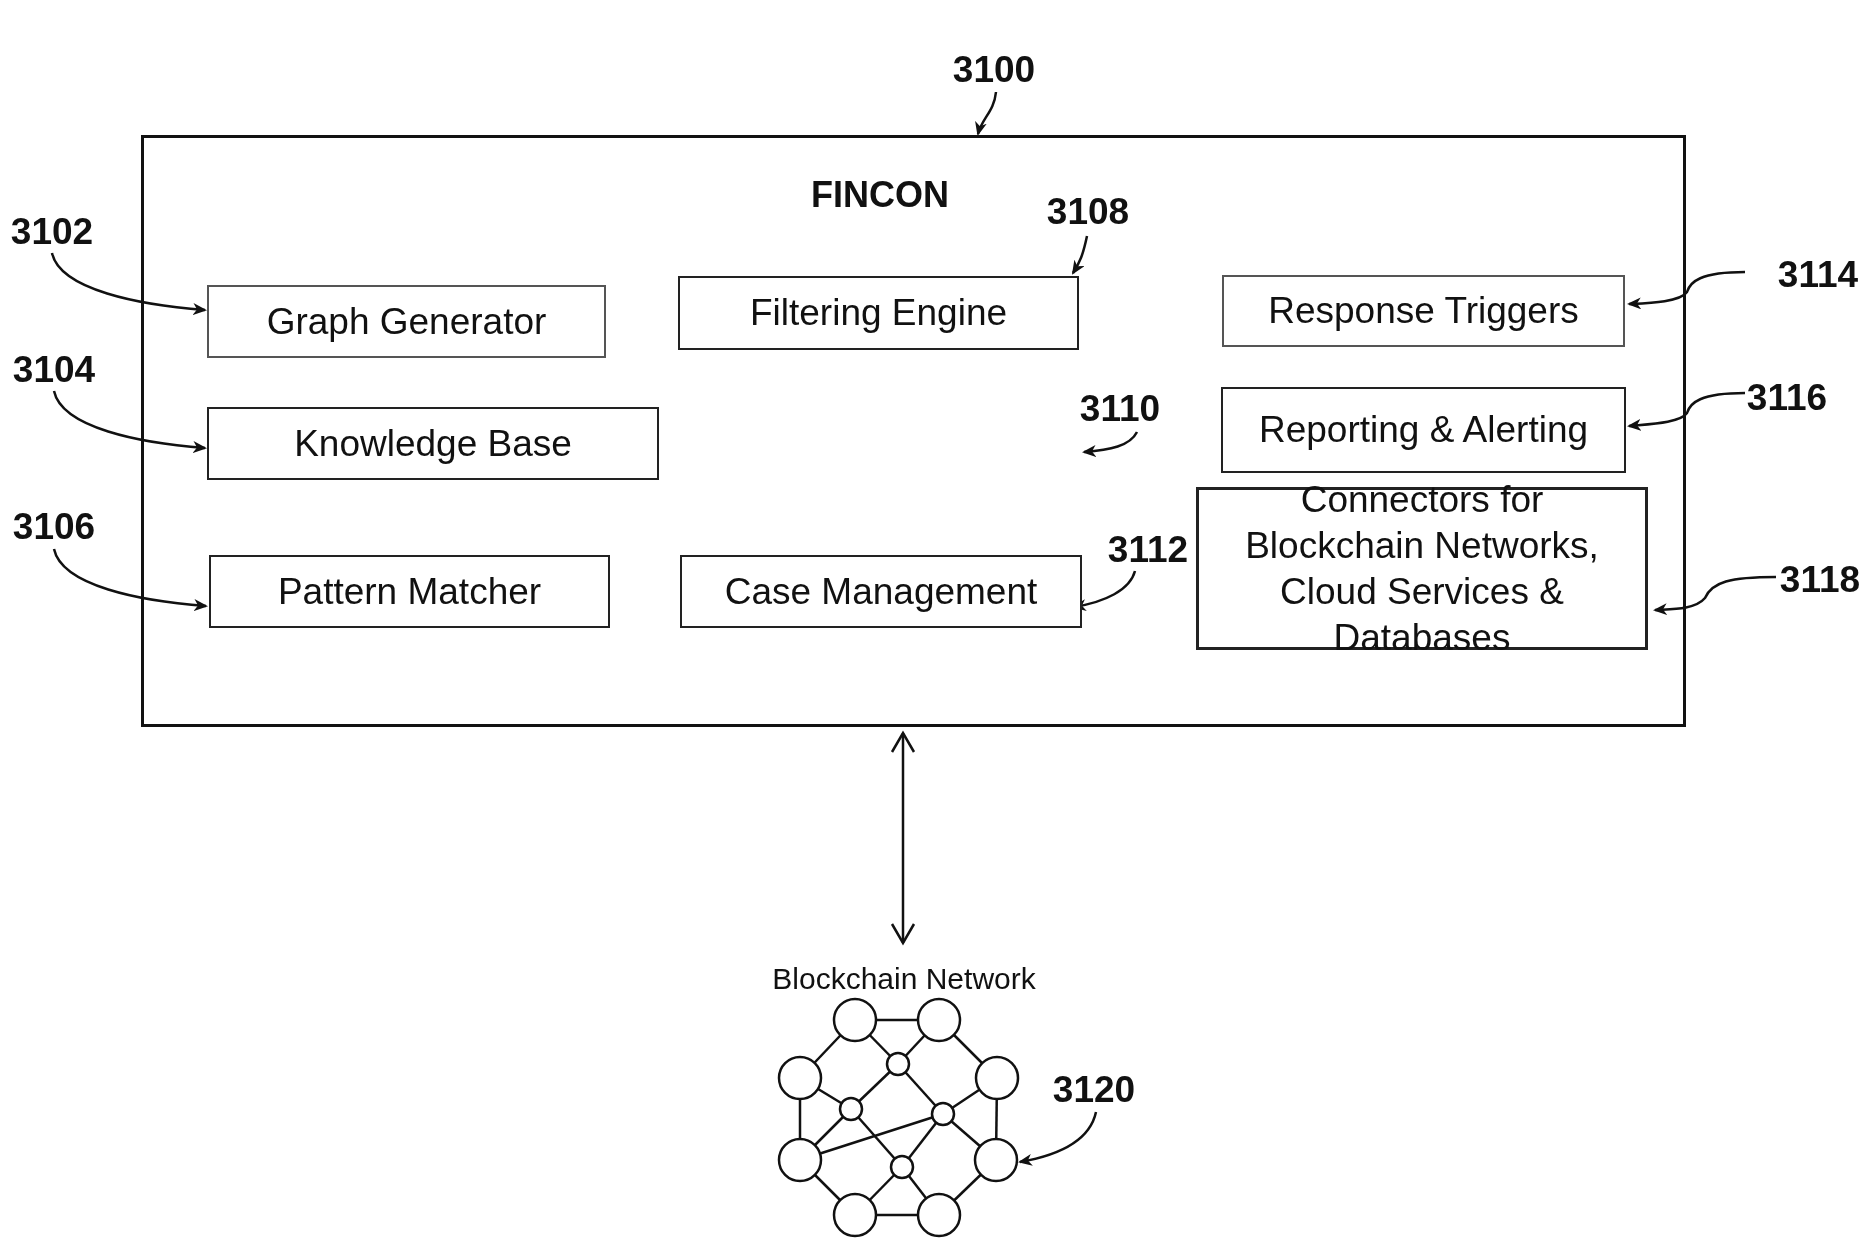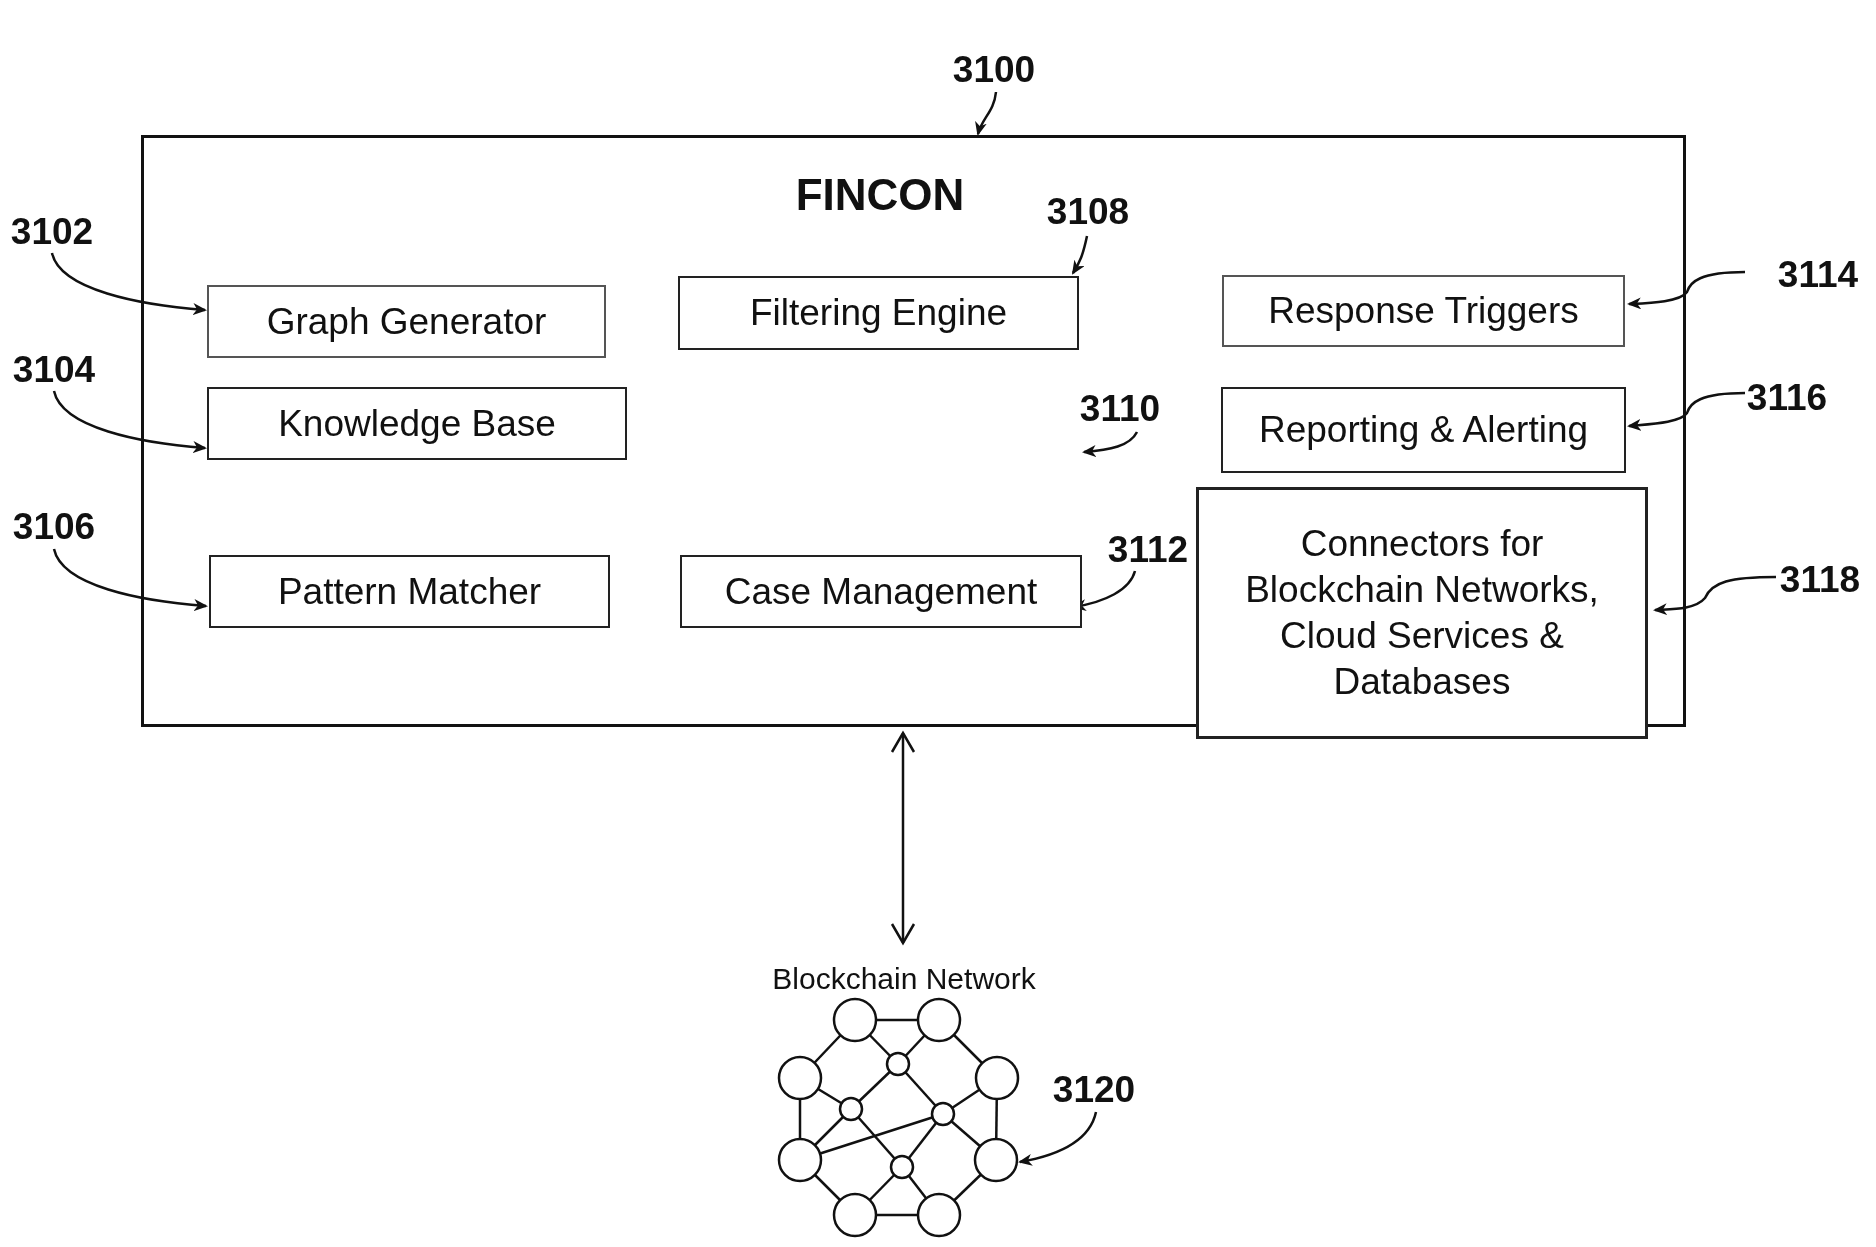--- a/index.html
+++ b/index.html
@@ -9,21 +9,21 @@
   .outer { position: absolute; left: 141px; top: 135px; width: 1545px; height: 592px;
            border: 3px solid #111; box-sizing: border-box; }
   .box { position: absolute; border: 2.5px solid #222; box-sizing: border-box; background: #fff;
          display: flex; align-items: center; justify-content: center; text-align: left;
          font-size: 37px; line-height: 46px; color: #111; }
   .box.light { border-color: #555; border-width: 2px; }
   .box.multi { flex-direction: column; }
   .ref { position: absolute; font-weight: bold; font-size: 37px; line-height: 37px;
          color: #111; transform: translate(-50%, -50%); white-space: nowrap; }
   .title { position: absolute; left: 880px; top: 195px; transform: translate(-50%, -50%);
-           font-weight: bold; font-size: 44px; line-height: 44px; white-space: nowrap; }
+           font-weight: bold; font-size: 36px; line-height: 44px; white-space: nowrap; }
   .netlabel { position: absolute; left: 904px; top: 979px; transform: translate(-50%, -50%);
               font-size: 30px; line-height: 30px; white-space: nowrap; color: #111; }
 </style>
 </head>
 <body>
 
 <div id="canvas">
 
   <svg width="1876" height="1247" style="position:absolute;left:0;top:0;">
     <defs>
@@ -88,41 +88,41 @@
       </g>
   </svg>
 
   <div class="outer"></div>
 
   <div class="title">FINCON</div>
 
   <div class="box light" style="left:207px;top:285px;width:399px;height:73px;">
     <span>Graph Generator</span>
   </div>
-  <div class="box" style="left:207px;top:387px;width:420px;height:73px;">
+  <div class="box" style="left:207px;top:407px;width:452px;height:73px;">
     <span>Knowledge Base</span>
   </div>
   <div class="box" style="left:209px;top:555px;width:401px;height:73px;">
     <span>Pattern Matcher</span>
   </div>
 
   <div class="box" style="left:678px;top:276px;width:401px;height:74px;">
     <span>Filtering Engine</span>
   </div>
   <div class="box" style="left:680px;top:555px;width:402px;height:73px;">
     <span>Case Management</span>
   </div>
 
   <div class="box light" style="left:1222px;top:275px;width:403px;height:72px;">
     <span>Response Triggers</span>
   </div>
   <div class="box" style="left:1221px;top:387px;width:405px;height:86px;">
     <span>Reporting &amp; Alerting</span>
   </div>
-  <div class="box multi" style="left:1196px;top:487px;width:452px;height:252px;border-width:3px;">
+  <div class="box multi" style="left:1196px;top:487px;width:452px;height:163px;border-width:3px;">
     <span>Connectors for</span>
     <span>Blockchain Networks,</span>
     <span>Cloud Services &amp;</span>
     <span>Databases</span>
   </div>
 
   <div class="ref" style="left:994px;top:69px;">3100</div>
   <div class="ref" style="left:52px;top:231px;">3102</div>
   <div class="ref" style="left:54px;top:369px;">3104</div>
   <div class="ref" style="left:54px;top:526px;">3106</div>

